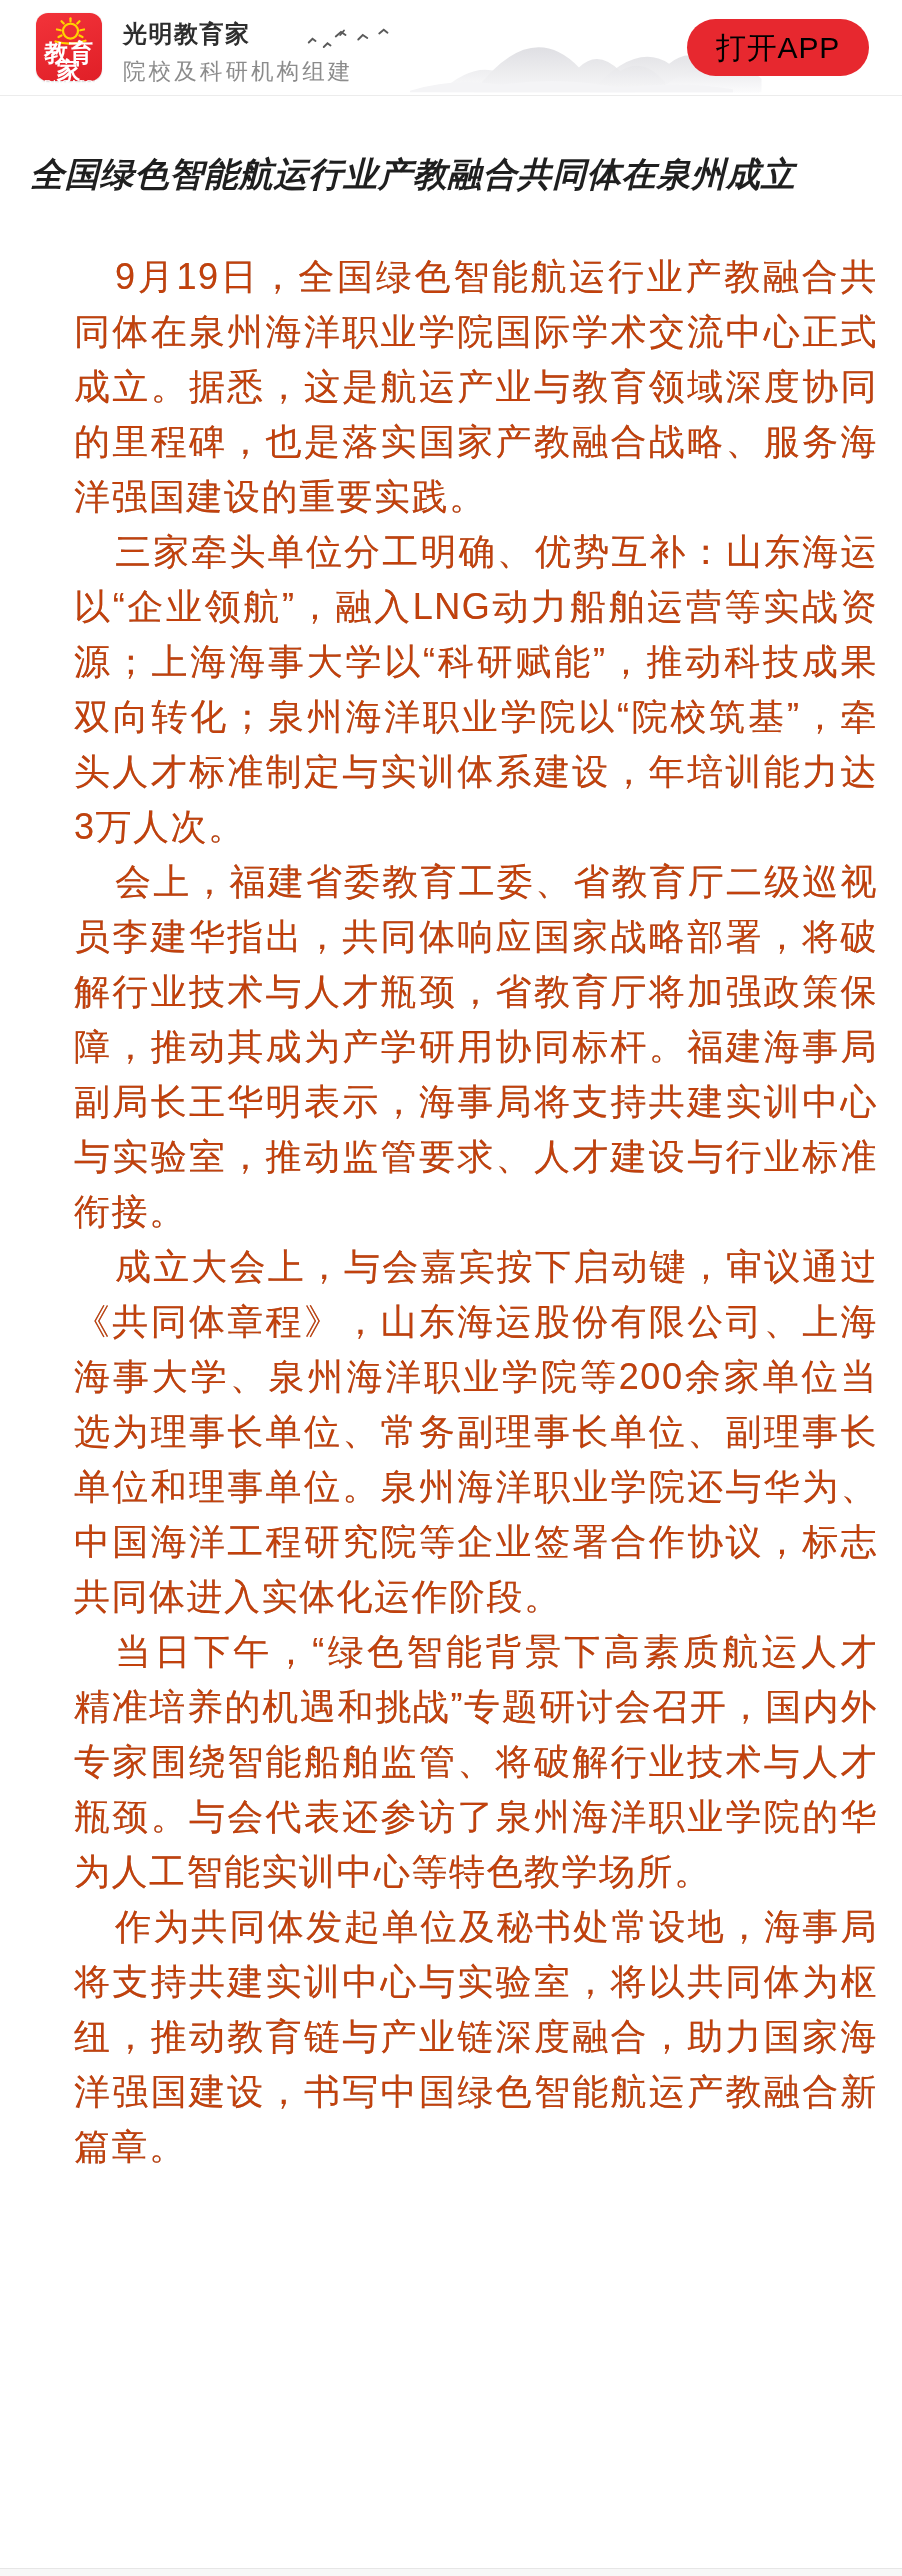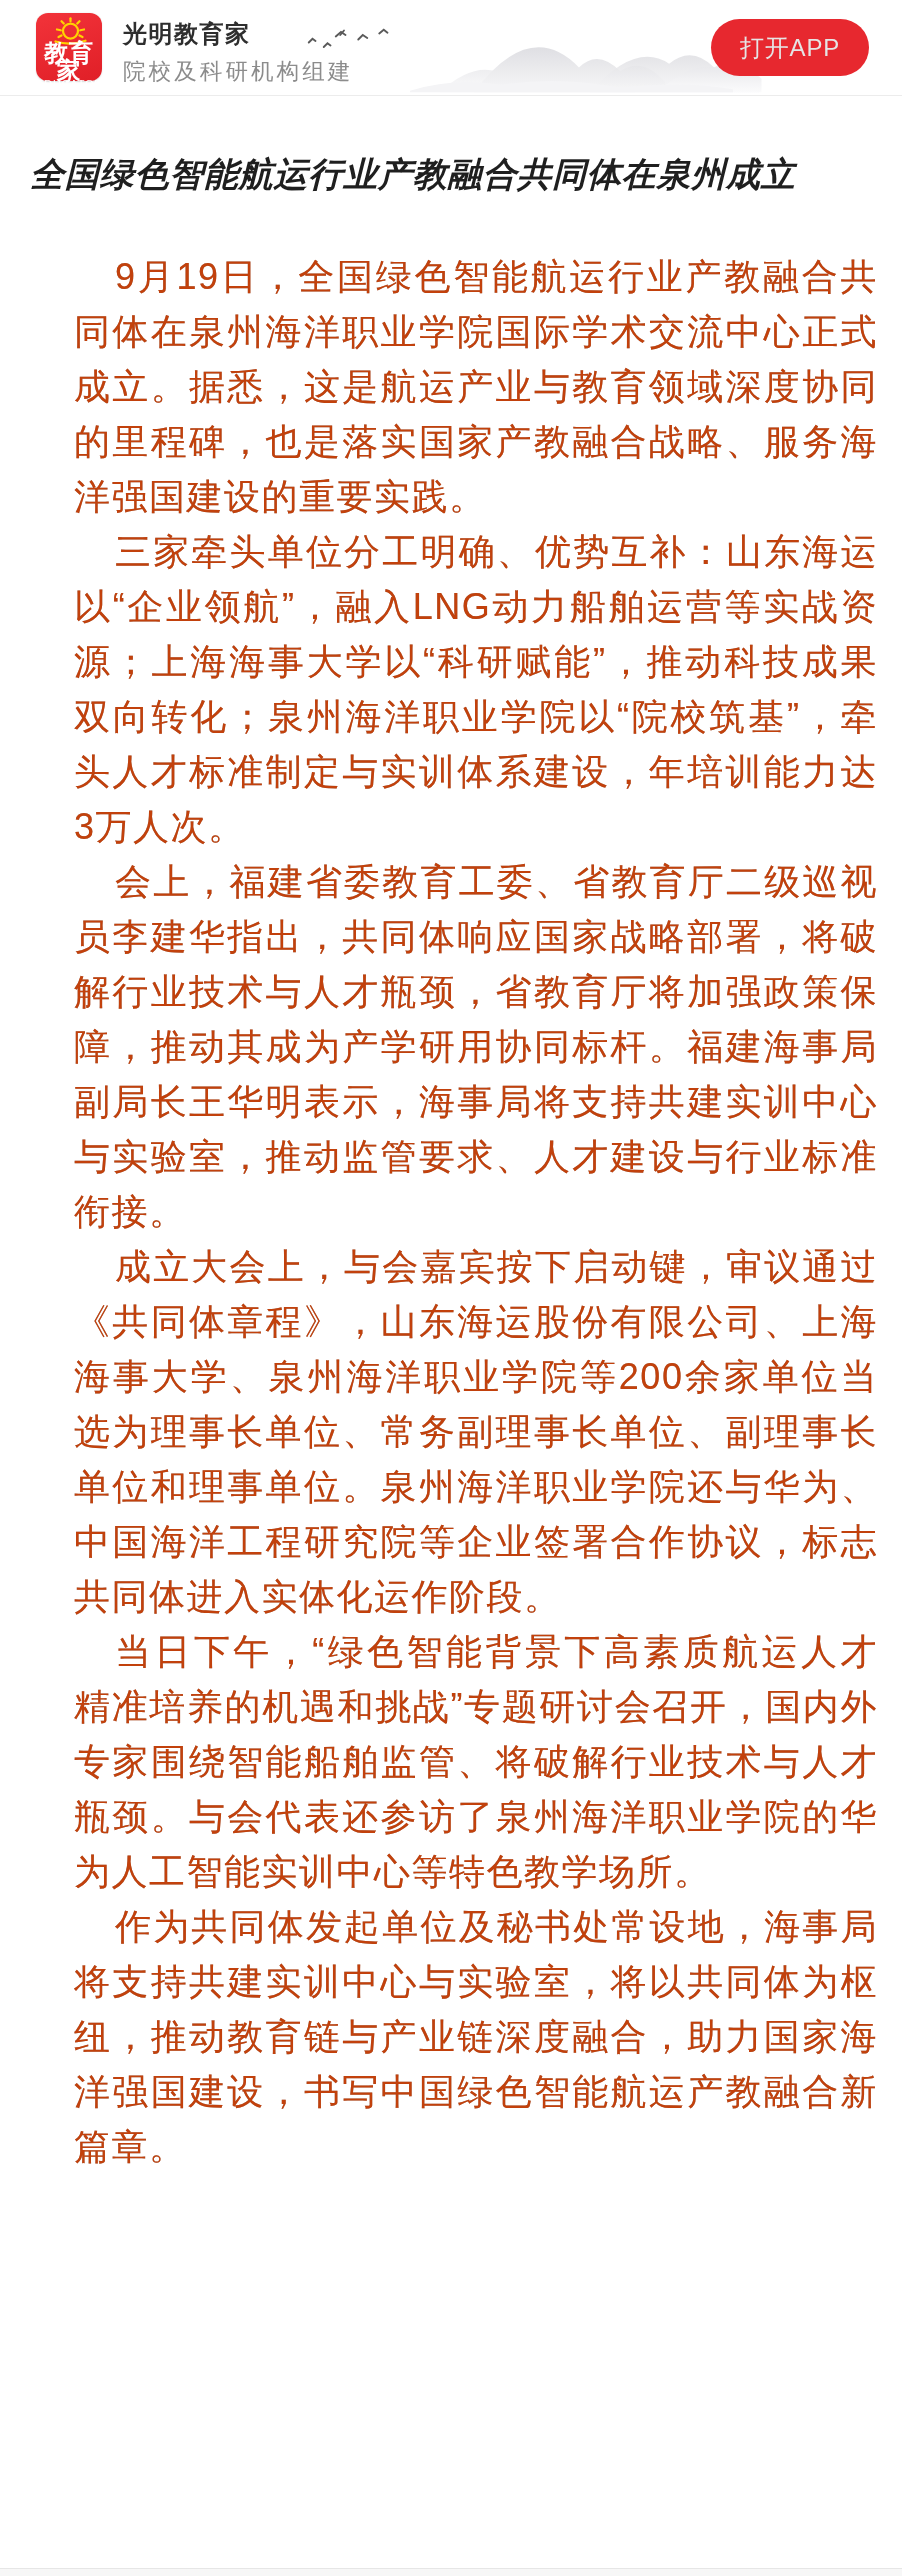--- a/index.html
+++ b/index.html
@@ -30,21 +30,21 @@
   }
   .tagline{
     position:absolute;left:123px;top:56px;
     font-size:22.6px;color:#8c8c8c;letter-spacing:3px;
   }
   .birds{position:absolute;left:307px;top:25.6px;}
   .mountains{position:absolute;left:410px;top:10.5px;}
   .open-app{
     position:absolute;right:33px;top:19px;height:57px;
     padding:0 29px;border:none;border-radius:29px;
-    background:#e7282f;color:#e5e5e5;font-size:24px;line-height:57px;
+    background:#e7282f;color:#000000;font-size:30px;line-height:57px;
     font-family:"Liberation Sans", sans-serif;letter-spacing:0.8px;
     cursor:pointer;
   }
   
   .article{background:#ffffff;}
   .article-title{
     margin:0;padding:57px 30px 0 30px;
     font-size:34px;line-height:42px;font-weight:bold;color:#1f1f1f;
     letter-spacing:0.8px;
     font-style:italic;

